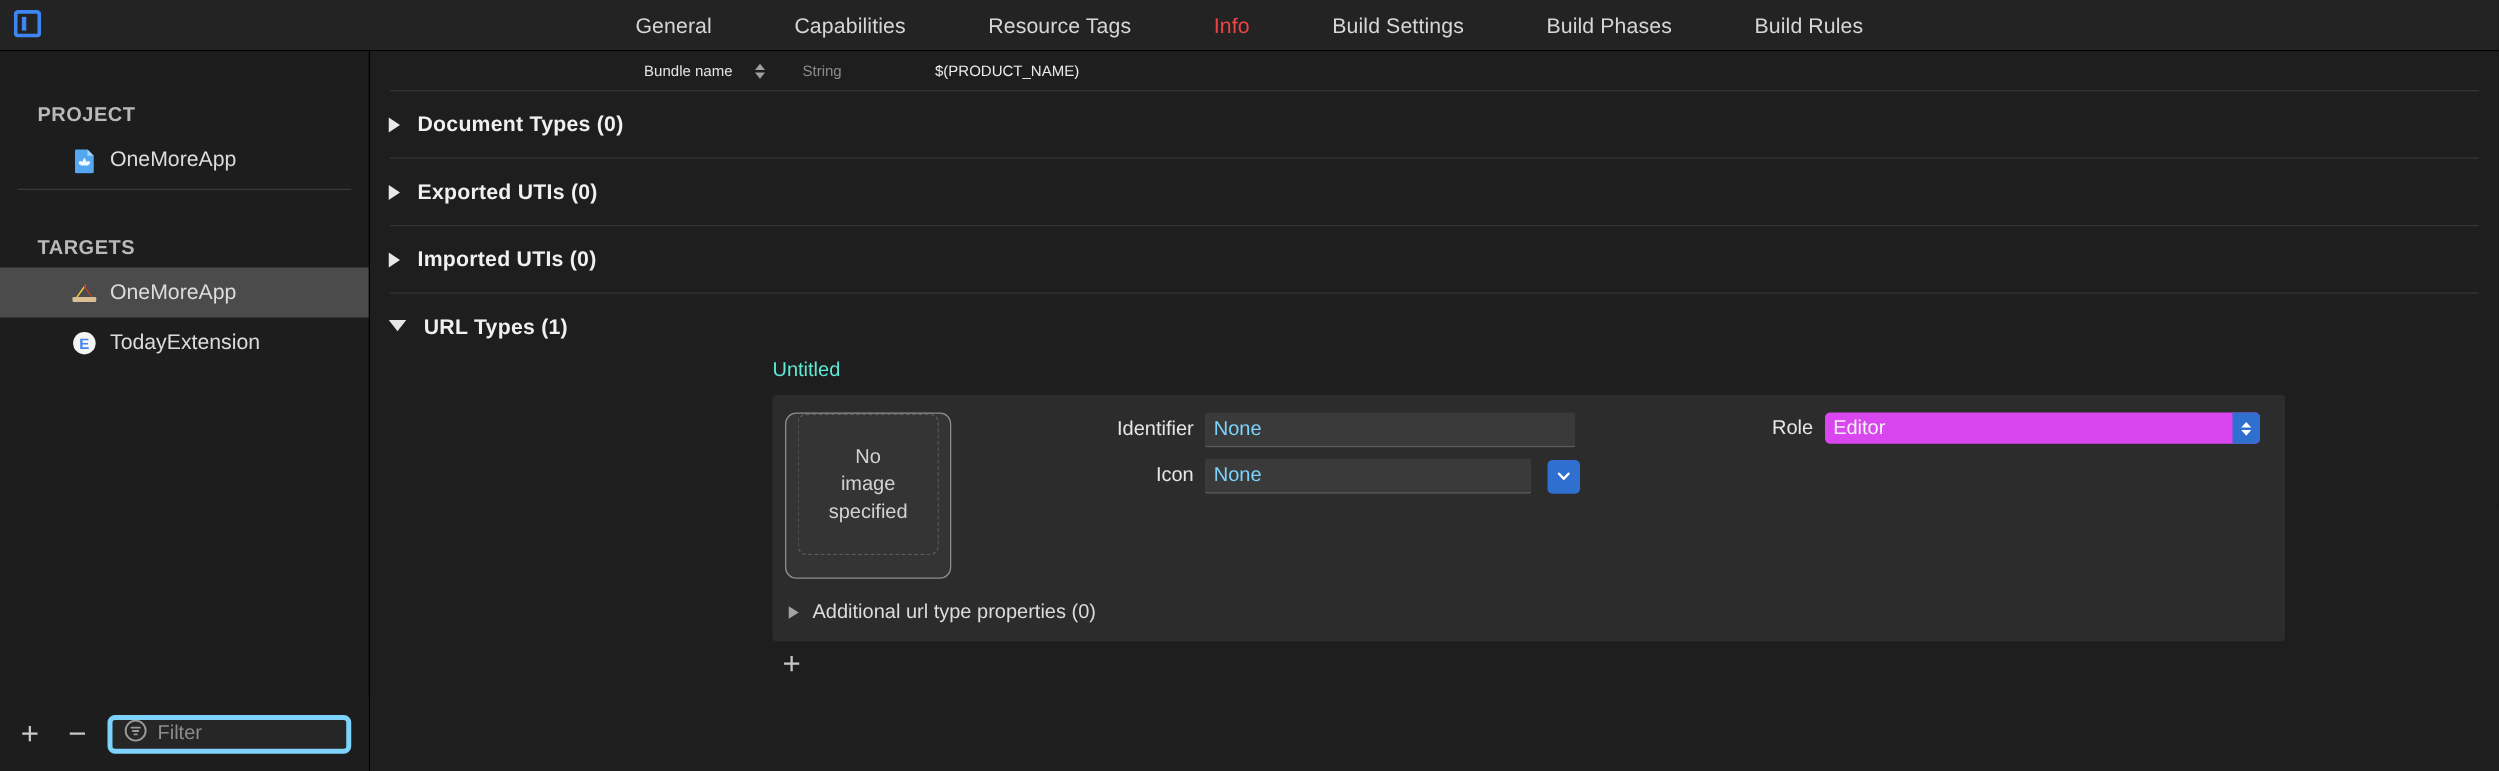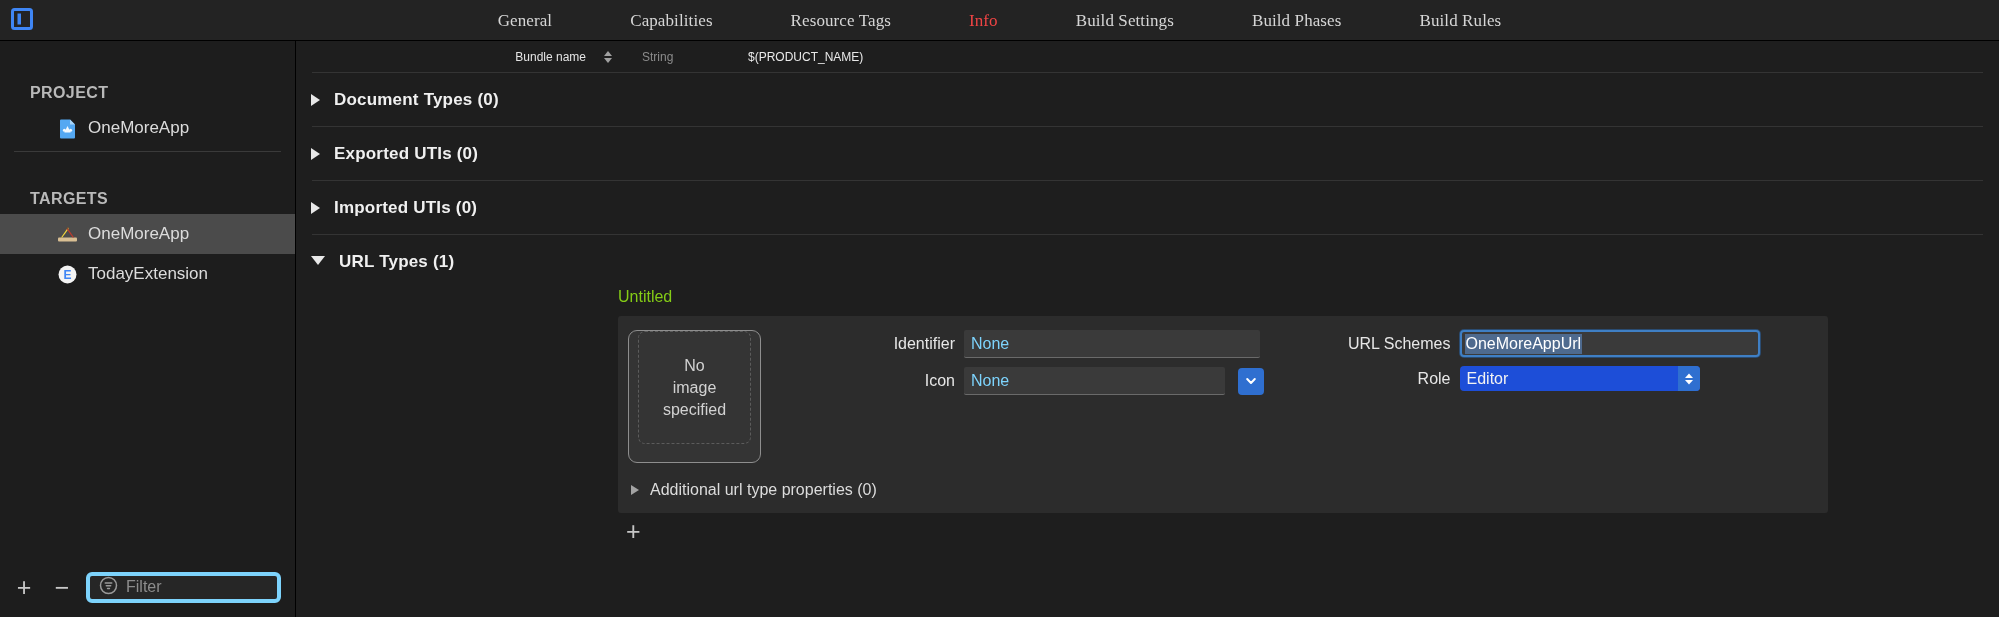--- a/index.html
+++ b/index.html
@@ -22,22 +22,21 @@
   }
   .tabbar-icon {
     position: absolute; left: 8px; top: 5px;
     width: 28px; height: 28px;
     display: flex; align-items: center; justify-content: center;
   }
   .tabbar-icon svg { display:block; }
   .tabs {
     display: flex; align-items: flex-start;
     margin: 0 auto;
-    gap: 16px;
-    font-family: Liberation Serif, serif;
+    gap: 4px;
   }
   .tab {
     font-size: 17px;
     color: #d6d6d6;
     padding: 0 31px;
     white-space: nowrap;
     line-height: 41px;
     letter-spacing: .1px;
   }
   .tab.active { color: #ef4444; }
@@ -133,21 +132,21 @@
     border-top: 6px solid transparent;
     border-bottom: 6px solid transparent;
   }
   .tri.open {
     border-left: 7px solid transparent;
     border-right: 7px solid transparent;
     border-top: 9px solid #e8e8e8;
     margin-top: 3px;
   }
   .sect-title { font-size: 17px; font-weight: bold; color: #f0f0f0; letter-spacing: .2px;}
-  .card-title { font-size: 16px; color: #84cc16; margin-bottom: 10px; padding-left: 322px;}
+  .card-title { font-size: 16px; color: #5eead4; margin-bottom: 10px; padding-left: 322px;}
   .card {
     margin-left: 322px;
     width: 1210px;
     background: #2c2c2c;
     border-radius: 3px;
     padding: 14px 0 0 0;
   }
   .card-top { display: flex; padding: 0 10px 0 10px; }
   .imgwell {
     width: 133px; height: 133px;
@@ -207,22 +206,22 @@
     box-shadow: 0 0 0 1px #2a4c72;
   }
   .focusfield .sel {
     background: #4e6a8e;
     color: #ffffff;
     font-size: 16px;
     padding: 1px 1px;
     white-space: nowrap;
   }
   .popup {
-    width: 240px; height: 25px;
-    background: #1d4ed8;
+    width: 348px; height: 25px;
+    background: #d946ef;
     border-radius: 4px;
     display: flex; align-items: center; justify-content: space-between;
     padding-left: 7px;
     font-size: 16px; color: #f2f2f2;
     position: relative;
   }
   .popup-arrows {
     width: 22px; height: 25px;
     background: #2f6fd0;
     border-radius: 0 4px 4px 0;
@@ -400,26 +399,20 @@
                 <span class="tfield icon">None</span>
                 <span class="combo-btn">
                   <svg width="14" height="14" viewBox="0 0 14 14">
                     <path d="M3.2 5 L7 9 L10.8 5" fill="none" stroke="#ffffff" stroke-width="2" stroke-linecap="round" stroke-linejoin="round"></path>
                   </svg>
                 </span>
               </div>
             </div>
 
             <div class="fcol right">
-              <div class="frow schemes">
-                <span class="flabel">URL Schemes</span>
-                <span class="focusfield">
-                  <span class="sel">OneMoreAppUrl</span>
-                </span>
-              </div>
               <div class="frow role">
                 <span class="flabel">Role</span>
                 <span class="popup">
                   <span>Editor</span>
                   <span class="popup-arrows">
                     <svg width="12" height="16" viewBox="0 0 12 16">
                       <path d="M6 2.5 L10 7 L2 7 z" fill="#ffffff"></path>
                       <path d="M6 13.5 L10 9 L2 9 z" fill="#ffffff"></path>
                     </svg>
                   </span>

